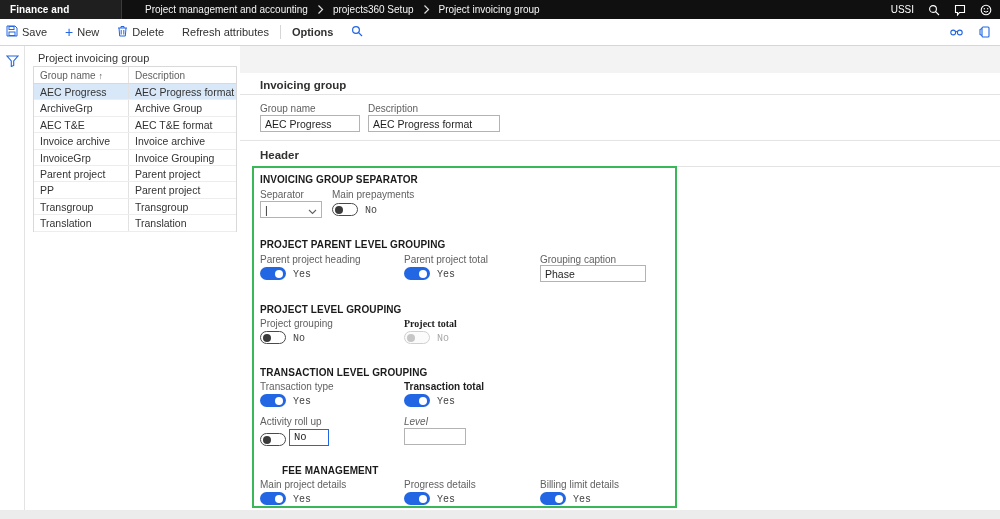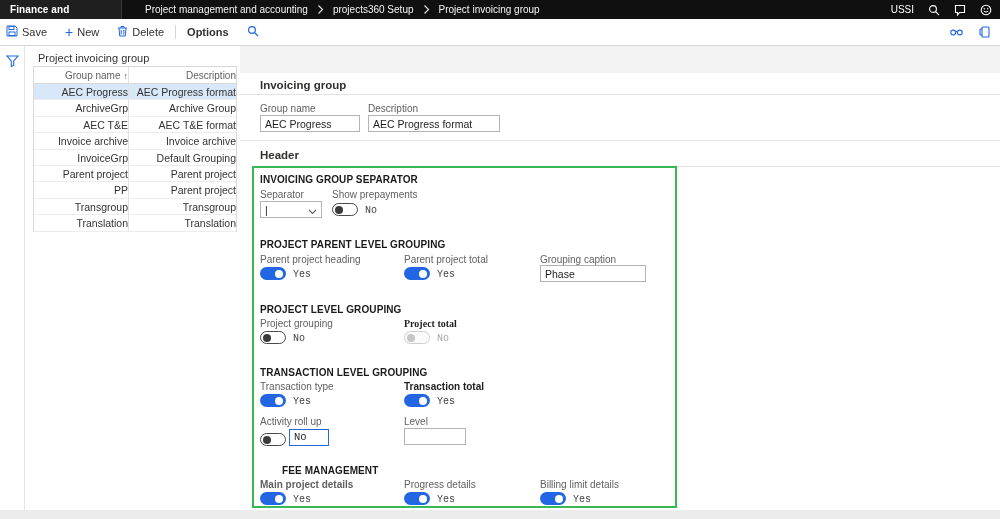--- a/index.html
+++ b/index.html
@@ -27,21 +27,21 @@
   .blue { color:#2266e3; }
 
   
   .left-rail { position:absolute; left:0; top:46px; width:25px; height:473px; background:#fff; border-right:1px solid #e3e3e3; }
   .funnel { position:absolute; left:6px; top:7px; }
 
   
   .list-panel { position:absolute; left:25px; top:46px; width:215px; height:464px; background:#fff; }
   .page-title { position:absolute; left:13px; top:6px; font-size:11px; color:#333; }
   .grid { position:absolute; left:8px; top:20px; width:204px; border:1px solid #d9d9d9; border-bottom:none; background:#fff; font-size:10.5px; }
-  .grow { display:flex; height:16.4px; line-height:16.4px; border-bottom:1px solid #ededed; color:#333; cursor:pointer;text-align:right; }
+  .grow { display:flex; height:16.4px; line-height:16.4px; border-bottom:1px solid #ededed; color:#333; cursor:pointer; }
   .grow.header { height:17px; line-height:17px; color:#616161; border-bottom:1px solid #d9d9d9; font-size:10px; }
   .gc1 { width:95px; padding-left:6px; border-right:1px solid #e2e2e2; overflow:hidden; white-space:nowrap; }
   .gc2 { flex:1; padding-left:6px; overflow:hidden; white-space:nowrap; }
   .grow.selected { background:#d8e8f8; }
   .sort-arrow { font-size:9px; color:#616161; margin-left:3px; }
   .hscroll { position:absolute; left:18px; top:466px; width:148px; height:5px; border-radius:3px; background:#9a9a9a; }
 
   
   .splitter { position:absolute; left:241px; top:296px; width:8px; height:12px; cursor:col-resize;
               border-left:1px solid #8a8a8a; border-right:1px solid #8a8a8a; }
@@ -138,20 +138,23 @@
     <div class="ab-btn">
       <span class="blue" style="font-size:14px; line-height:10px;">+</span>
       <span>New</span>
     </div>
     <div class="ab-btn">
       <span><svg width="11" height="12" viewBox="0 0 11 12">
             <path d="M1 3 h9 M4 3 v-1.5 h3 v1.5 M2 3 l0.7 8 h5.6 l0.7 -8 M4.2 5 v4.5 M6.8 5 v4.5" fill="none" stroke="#2266e3" stroke-width="1"></path>
           </svg></span>
       <span>Delete</span>
     </div>
+    <div class="ab-btn">
+      <span>Refresh attributes</span>
+    </div>
     <div class="ab-sep"></div>
     <div class="ab-btn options">
       <span>Options</span>
     </div>
     <div class="ab-btn">
       <span><svg width="12" height="12" viewBox="0 0 12 12">
             <circle cx="5" cy="5" r="3.4" fill="none" stroke="#2266e3" stroke-width="1.2"></circle>
             <line x1="7.6" y1="7.6" x2="11" y2="11" stroke="#2266e3" stroke-width="1.2"></line>
           </svg></span>
     </div>
@@ -194,21 +197,21 @@
       <div class="grow">
           <div class="gc1">AEC T&amp;E</div>
           <div class="gc2">AEC T&amp;E format</div>
         </div>
       <div class="grow">
           <div class="gc1">Invoice archive</div>
           <div class="gc2">Invoice archive</div>
         </div>
       <div class="grow">
           <div class="gc1">InvoiceGrp</div>
-          <div class="gc2">Default Grouping</div>
+          <div class="gc2">Invoice Grouping</div>
         </div>
       <div class="grow">
           <div class="gc1">Parent project</div>
           <div class="gc2">Parent project</div>
         </div>
       <div class="grow">
           <div class="gc1">PP</div>
           <div class="gc2">Parent project</div>
         </div>
       <div class="grow">
@@ -246,21 +249,21 @@
     <div class="greenbox">
 
       <div class="sec-title" style="left:6px; top:6px;">INVOICING GROUP SEPARATOR</div>
       <div class="lbl" style="left:6px; top:21px;text-align:right;">Separator</div>
       <div class="dropdown" style="left:6px; top:33px;">
         <span class="dd-value">|</span>
         <span><svg width="9" height="6" viewBox="0 0 9 6">
               <polyline points="1,1 4.5,4.5 8,1" fill="none" stroke="#616161" stroke-width="1.1"></polyline>
             </svg></span>
       </div>
-      <div class="lbl" style="left:78px; top:21px;">Show prepayments</div>
+      <div class="lbl" style="left:78px; top:21px;">Main prepayments</div>
       <div class="tglrow" style="left:78px; top:35px;">
         <span class="tgl off">
             <span class="knob"></span>
           </span>
         <span class="tgl-state">No</span>
       </div>
 
       <div class="sec-title" style="left:6px; top:71px;">PROJECT PARENT LEVEL GROUPING</div>
       <div class="lbl" style="left:6px; top:86px;">Parent project heading</div>
       <div class="tglrow" style="left:6px; top:99px;">
@@ -313,27 +316,27 @@
         <span class="tgl-state">Yes</span>
       </div>
 
       <div class="lbl" style="left:6px; top:248px;">Activity roll up</div>
       <div class="tglrow" style="left:6px; top:261px; gap:3px;">
         <span class="tgl off">
             <span class="knob"></span>
           </span>
         <span class="focus-val">No</span>
       </div>
-      <div class="lbl" style="left:150px; top:248px;">Level</div>
+      <div class="lbl" style="left:150px; top:248px;font-style:italic;">Level</div>
       <div class="tbox-wrap" style="left:150px; top:260px; width:62px;">
           <input class="tbox" value="" style="">
         </div>
 
       <div class="sec-title" style="left:6px; top:297px;margin-left:22px;">FEE MANAGEMENT</div>
-      <div class="lbl" style="left:6px; top:311px;font-weight:bold;">Main project details</div>
+      <div class="lbl" style="left:6px; top:311px;">Main project details</div>
       <div class="tglrow" style="left:6px; top:324px;">
         <span class="tgl on">
             <span class="knob"></span>
           </span>
         <span class="tgl-state">Yes</span>
       </div>
       <div class="lbl" style="left:150px; top:311px;">Progress details</div>
       <div class="tglrow" style="left:150px; top:324px;">
         <span class="tgl on">
             <span class="knob"></span>

